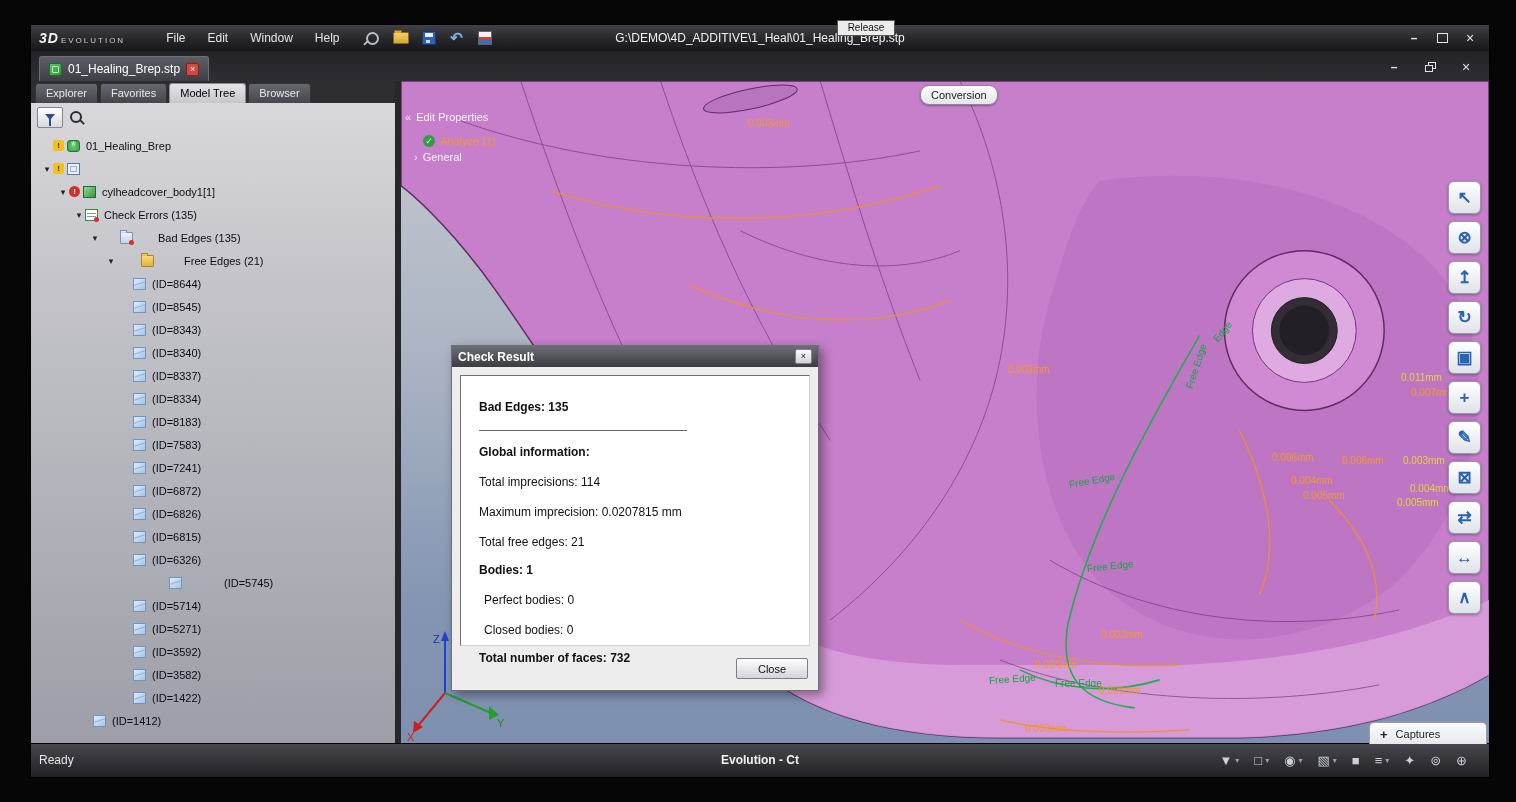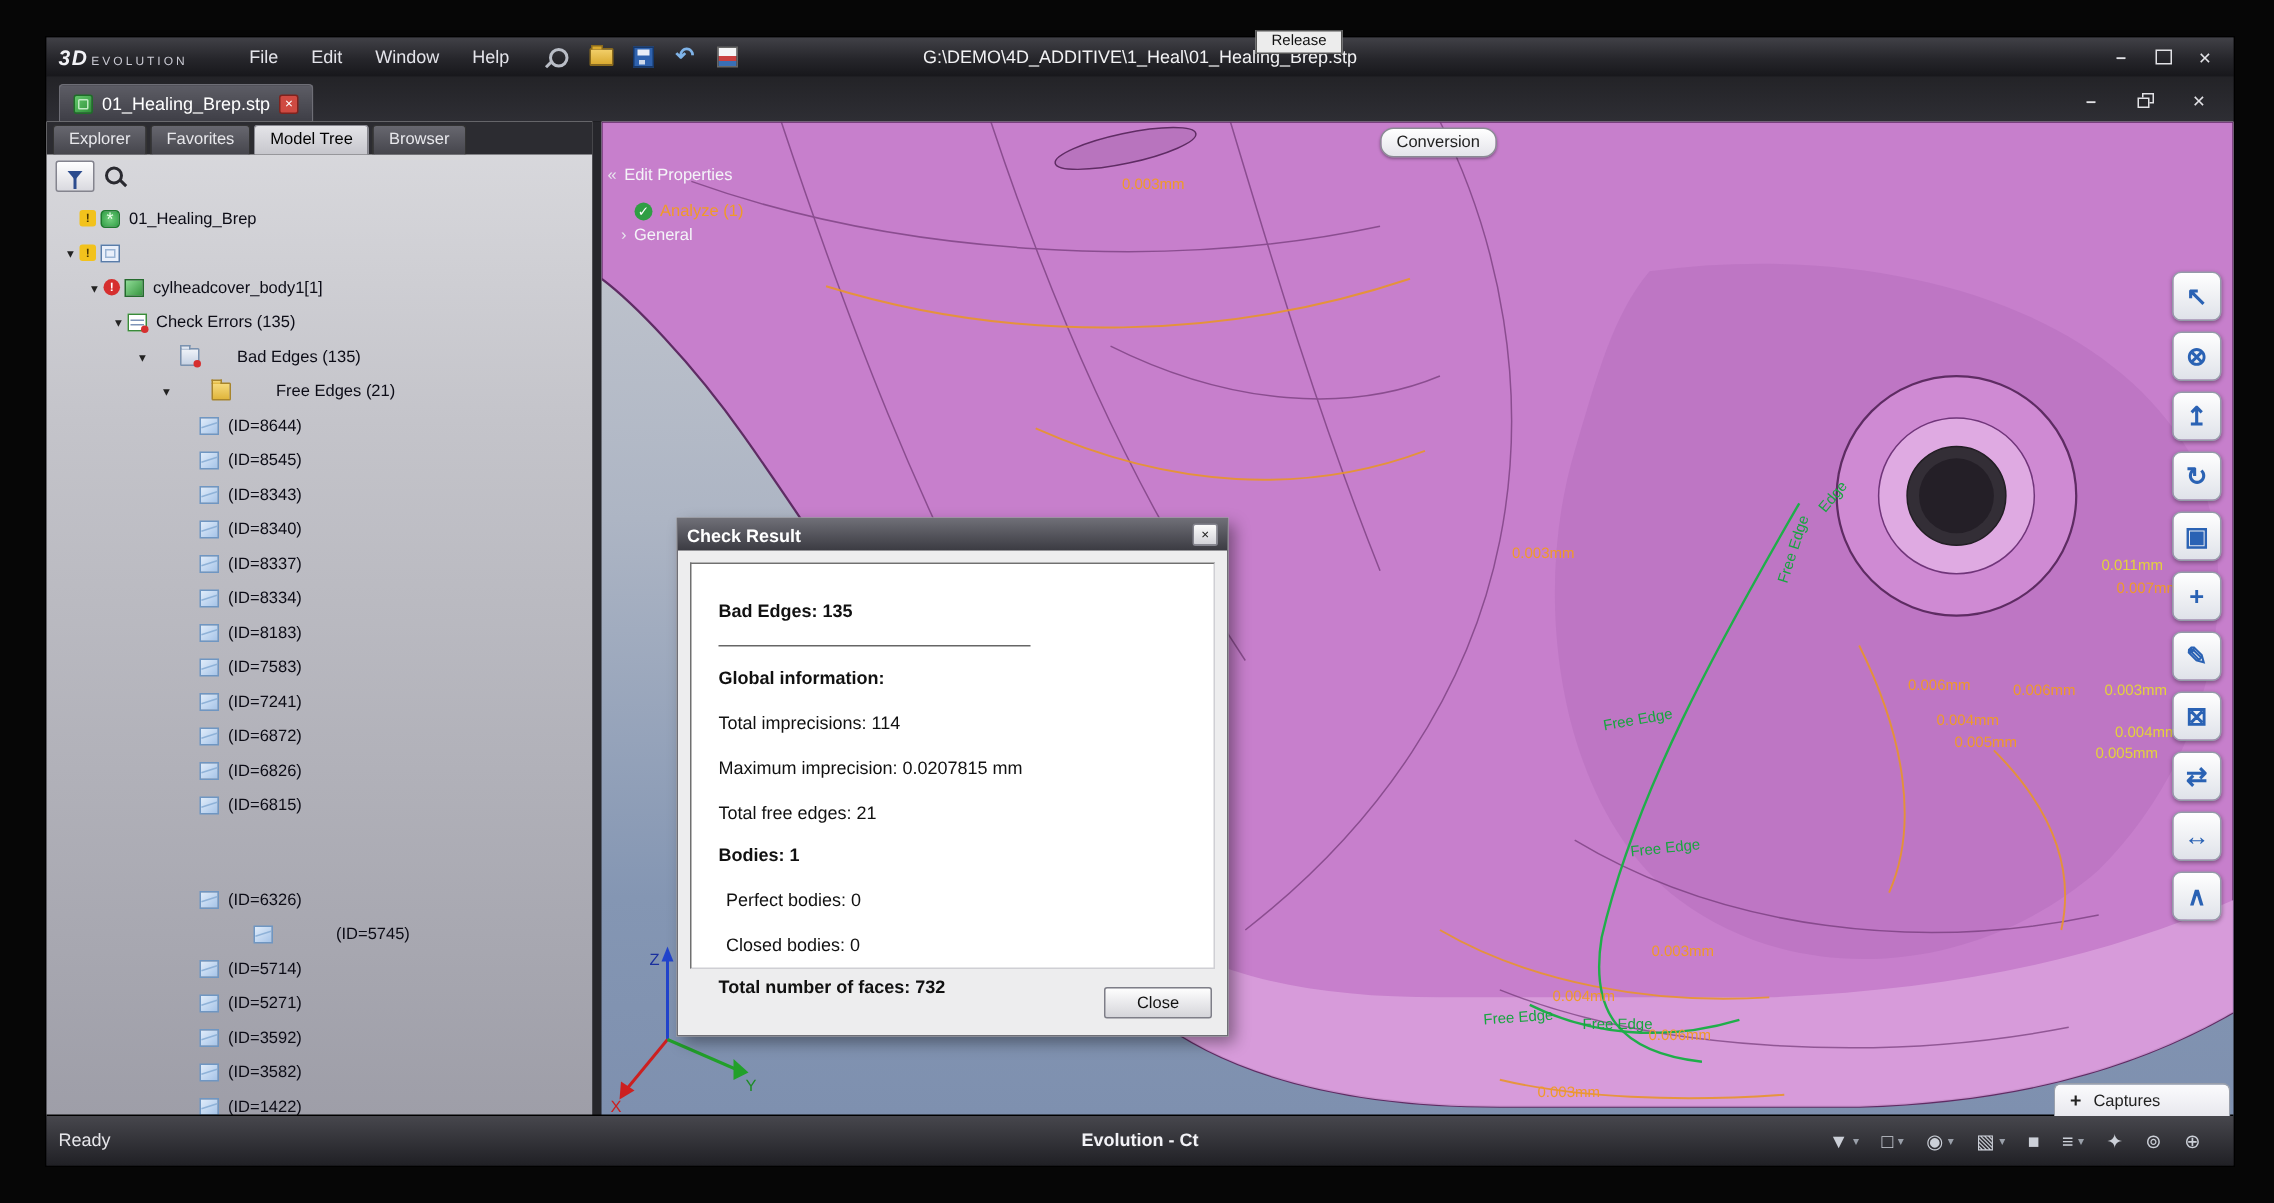--- a/index.html
+++ b/index.html
@@ -350,21 +350,21 @@
 
               <span class="ticon icon-box-blue"></span>
               <span class="tlabel">(ID=6826)</span>
             </div>
             <div class="trow" style="padding-left: 90px;">
               <span class="chev" style="visibility: hidden;"></span>
 
               <span class="ticon icon-box-blue"></span>
               <span class="tlabel">(ID=6815)</span>
             </div>
-            <div class="trow" style="padding-left: 90px; margin-top: 40px;">
+            <div class="trow" style="padding-left: 90px;">
               <span class="chev" style="visibility: hidden;"></span>
 
               <span class="ticon icon-box-blue"></span>
               <span class="tlabel">(ID=6326)</span>
             </div>
             <div class="trow" style="padding-left: 90px; gap: 36px;">
               <span class="chev" style="visibility: hidden;"></span>
 
               <span class="ticon icon-box-blue"></span>
               <span class="tlabel">(ID=5745)</span>

